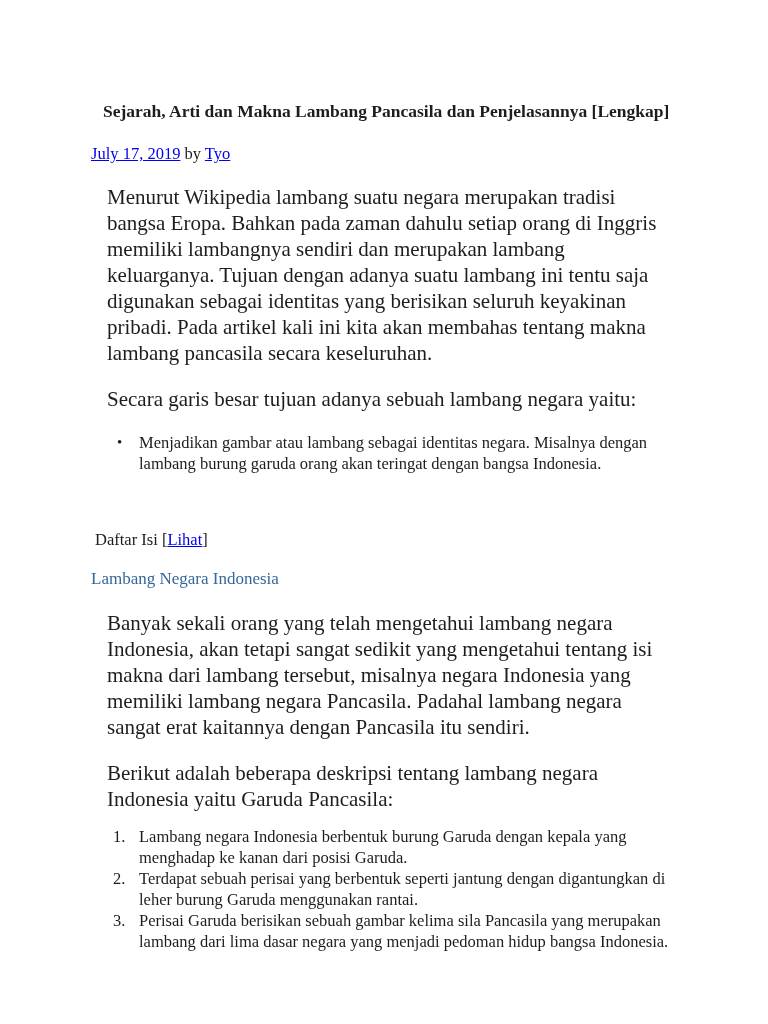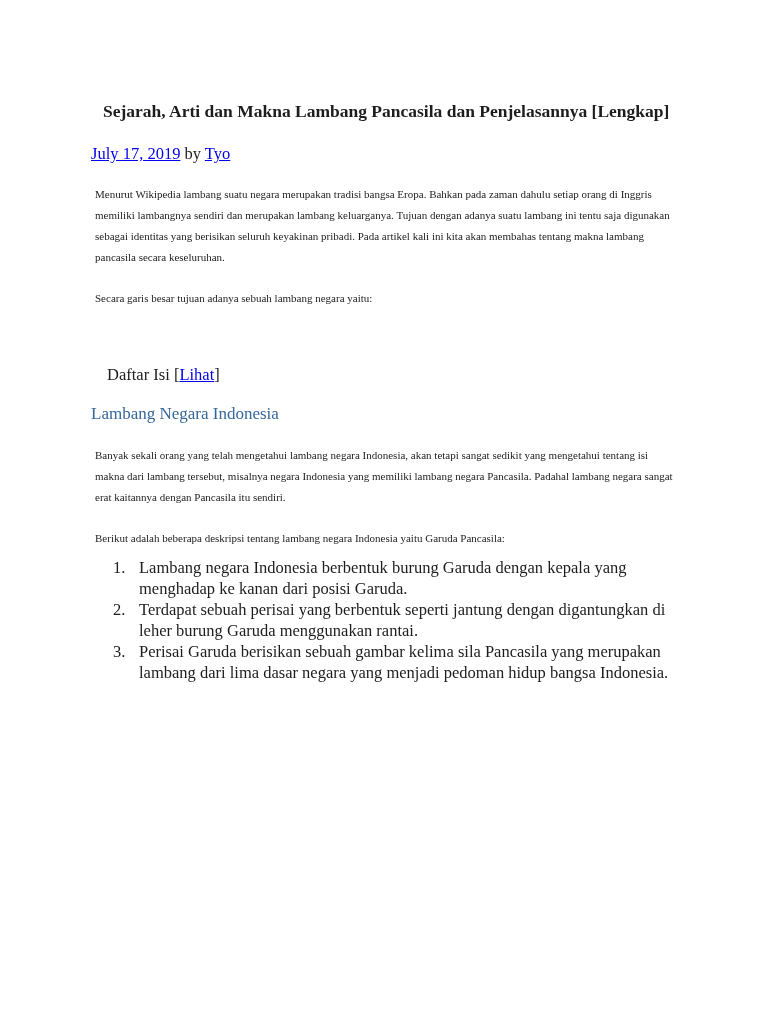--- a/index.html
+++ b/index.html
@@ -34,52 +34,52 @@
     margin: 21px 0 0;
     font-size: 16.5px;
     line-height: 21px;
   }
   a.link {
     color: var(--color-link, #0000ee);
     text-decoration: underline;
     cursor: pointer;
   }
   p.body-text {
-    margin: 20px 4px 0;
-    font-size: 11px;
-    line-height: 21px;
+    margin: 20px 16px 0;
+    font-size: 21px;
+    line-height: 26px;
   }
   ul.goals-list, ol.descriptions-list {
     margin: 20px 0 0;
     padding: 0 0 0 48px;
     font-size: 16.5px;
     line-height: 21px;
     list-style: none;
   }
   ul.goals-list li, ol.descriptions-list li {
     position: relative;
   }
   ul.goals-list li::before {
     content: "\2022";
     position: absolute;
     left: -22px;
     font-size: 15px;
   }
   ol.descriptions-list {
     counter-reset: item;
-    margin-top: 8px;
+    margin-top: 14px;
   }
   ol.descriptions-list li::before {
     counter-increment: item;
     content: counter(item) ".";
     position: absolute;
     left: -26px;
   }
   .toc-line {
-    margin: 55px 16px 0;
+    margin: 55px 4px 0;
     font-size: 16.5px;
     line-height: 21px;
   }
   h2.section-heading {
     margin: 18px 0 0;
     font-size: 17px;
     line-height: 22px;
     font-weight: normal;
     color: var(--color-heading, #35679a);
     font-family: Liberation Serif, serif;
@@ -95,20 +95,21 @@
 
     <div class="byline">
       <a class="link">July 17, 2019</a><span> by </span><a class="link">Tyo</a>
     </div>
 
     <p class="body-text">Menurut Wikipedia lambang suatu negara merupakan tradisi bangsa Eropa. Bahkan pada zaman dahulu setiap orang di Inggris memiliki lambangnya sendiri dan merupakan lambang keluarganya. Tujuan dengan adanya suatu lambang ini tentu saja digunakan sebagai identitas yang berisikan seluruh keyakinan pribadi. Pada artikel kali ini kita akan membahas tentang makna lambang pancasila secara keseluruhan.</p>
 
     <p class="body-text">Secara garis besar tujuan adanya sebuah lambang negara yaitu:</p>
 
     <ul class="goals-list">
+      <li>Menjadikan gambar atau lambang sebagai identitas negara. Misalnya dengan lambang burung garuda orang akan teringat dengan bangsa Indonesia.</li>
     </ul>
 
     <div class="toc-line">
       <span>Daftar Isi [</span><a class="link">Lihat</a><span>]</span>
     </div>
 
     <h2 class="section-heading">Lambang Negara Indonesia</h2>
 
     <p class="body-text">Banyak sekali orang yang telah mengetahui lambang negara Indonesia, akan tetapi sangat sedikit yang mengetahui tentang isi makna dari lambang tersebut, misalnya negara Indonesia yang memiliki lambang negara Pancasila. Padahal lambang negara sangat erat kaitannya dengan Pancasila itu sendiri.</p>
 

